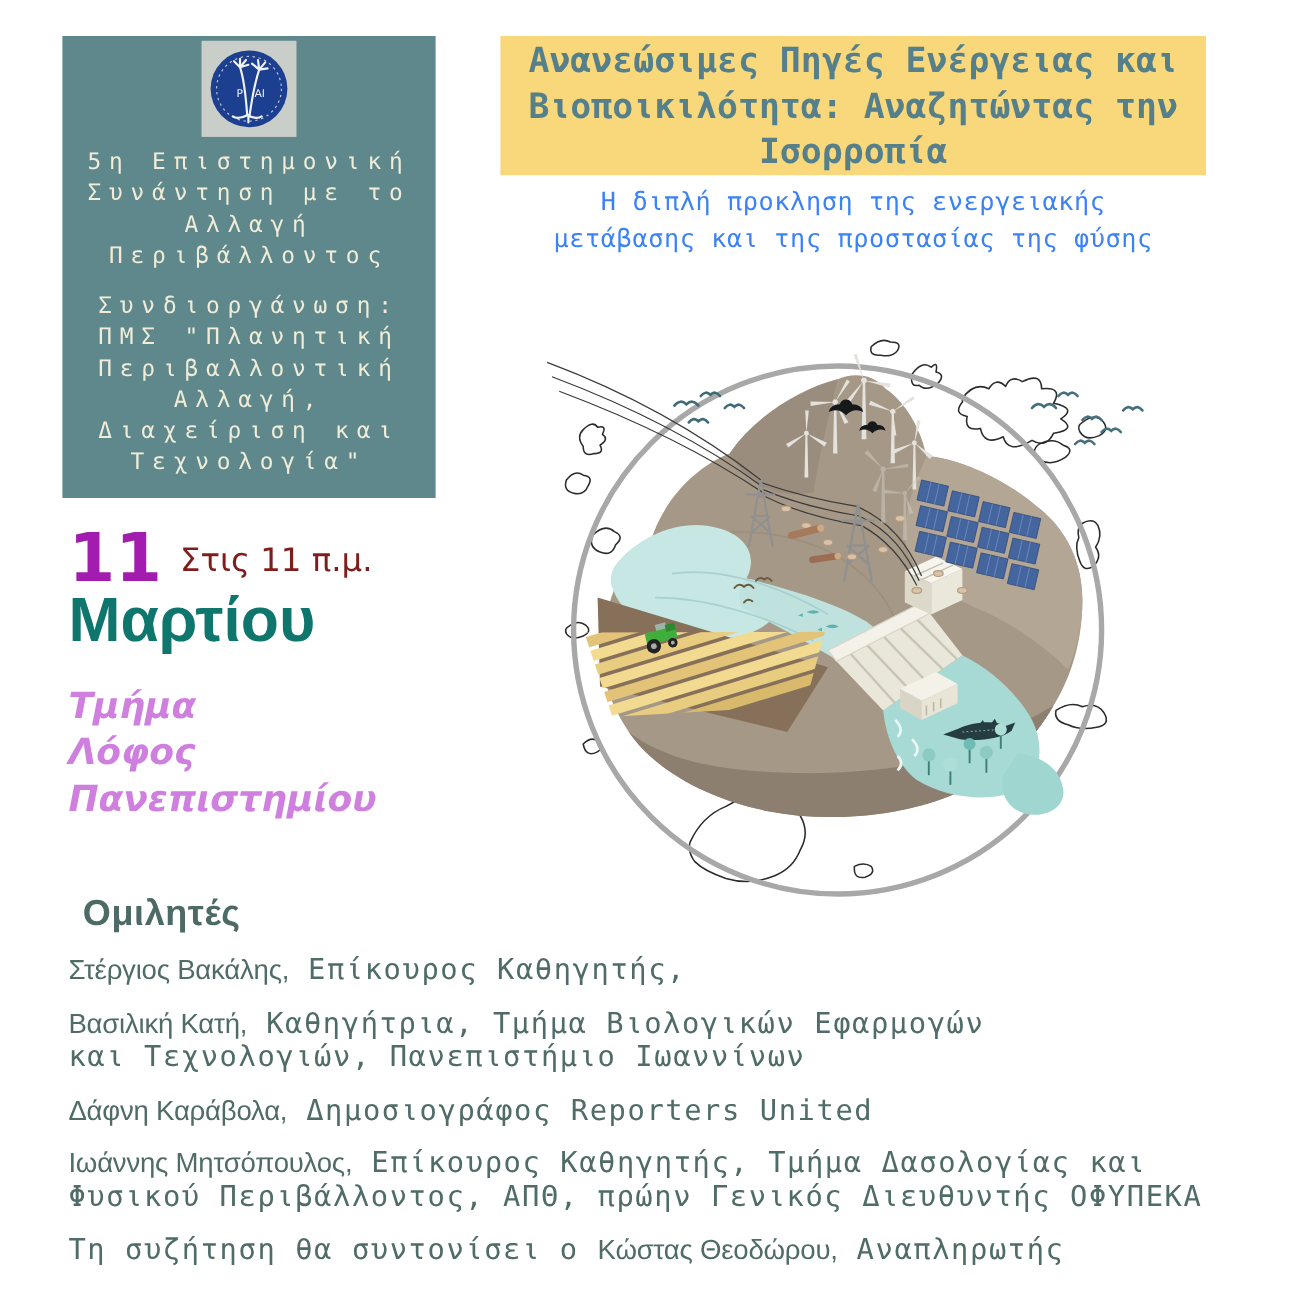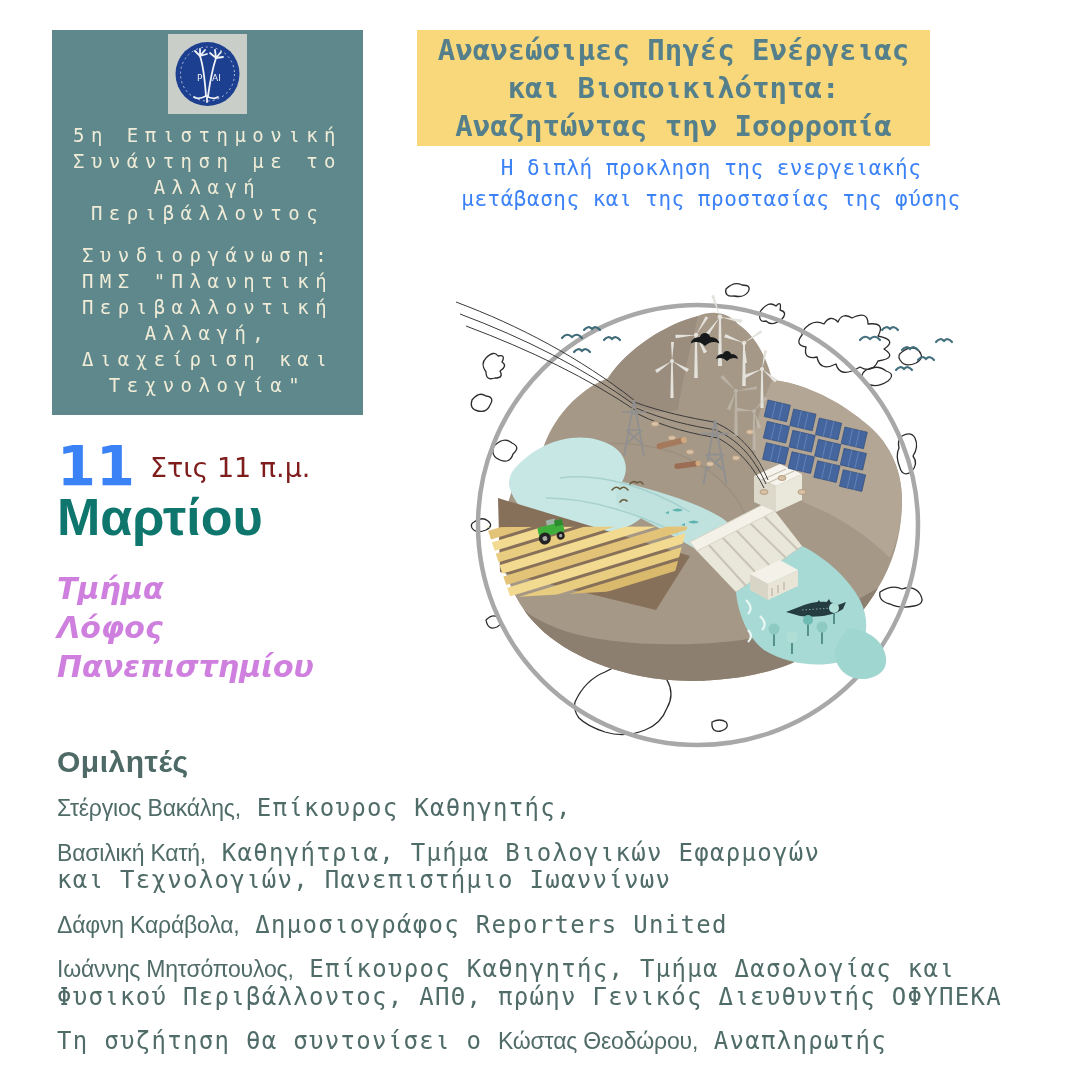--- a/index.html
+++ b/index.html
@@ -17,50 +17,50 @@
   .logo-wrap{width:79px;height:80px;margin:2px auto 8px;background:#C9CEC9;
     display:flex;align-items:center;justify-content:center;}
   .org-line{
     font-family:"DejaVu Sans Mono",monospace;font-size:19px;line-height:26px;
     letter-spacing:6.5px;margin:0 0 10px;word-spacing:0;
   }
   .org-line.second{margin-top:16px;}
 
   
   .title-box{
-    left:417px;top:30px;width:513px;height:116px;background:#F8D87B;
+    left:417px;top:30px;width:588px;height:116px;background:#F8D87B;
     display:flex;align-items:center;justify-content:center;text-align:center;
     box-sizing:border-box;padding:0 20px;
   }
   .title-box h1{
     margin:0;font-family:"DejaVu Sans Mono",monospace;font-weight:700;
     font-size:29px;line-height:38px;color:#55808B;
   }
   .subtitle{
     left:417px;top:153px;width:588px;text-align:center;color:#3b82f6;
     font-family:"DejaVu Sans Mono",monospace;font-size:21px;line-height:31px;
     letter-spacing:.5px;
   }
   .subtitle span{display:block;}
 
   
   .day{left:57px;top:438px;font-family:"DejaVu Sans",sans-serif;font-weight:700;
-    font-size:56px;line-height:56px;color:#3b82f6;}
+    font-size:56px;line-height:56px;color:#a21caf;}
   .time{left:150px;top:452px;font-family:"DejaVu Sans",sans-serif;font-weight:500;
     font-size:27px;color:#7f1d1d;}
   .month{left:57px;top:490px;font-family:Liberation Sans, sans-serif;font-weight:700;
     font-size:52px;line-height:54px;color:#0f766e;}
   .venue{left:57px;top:569px;font-family:"DejaVu Sans",sans-serif;
     font-weight:700;font-style:italic;font-size:30px;line-height:39px;color:#CF80DF;}
   .venue span{display:block;}
 
   
   .speakers{left:57px;top:745px;width:995px;color:#506C68;}
   .speakers h2{
-    margin:0 0 16px;font-family:"Liberation Sans",sans-serif;font-weight:600;
+    margin:0 12px 16px;font-family:"Liberation Sans",sans-serif;font-weight:600;
     font-size:30px;letter-spacing:.5px;color:#4D6A66;
   }
   .entry{
     margin:0 0 17px;font-family:"DejaVu Sans Mono",monospace;
     font-size:24px;line-height:27.5px;letter-spacing:1.3px;
   }
   .entry .name{
     font-family:"Liberation Sans",sans-serif;font-weight:400;
     font-size:23px;letter-spacing:-0.2px;
   }

